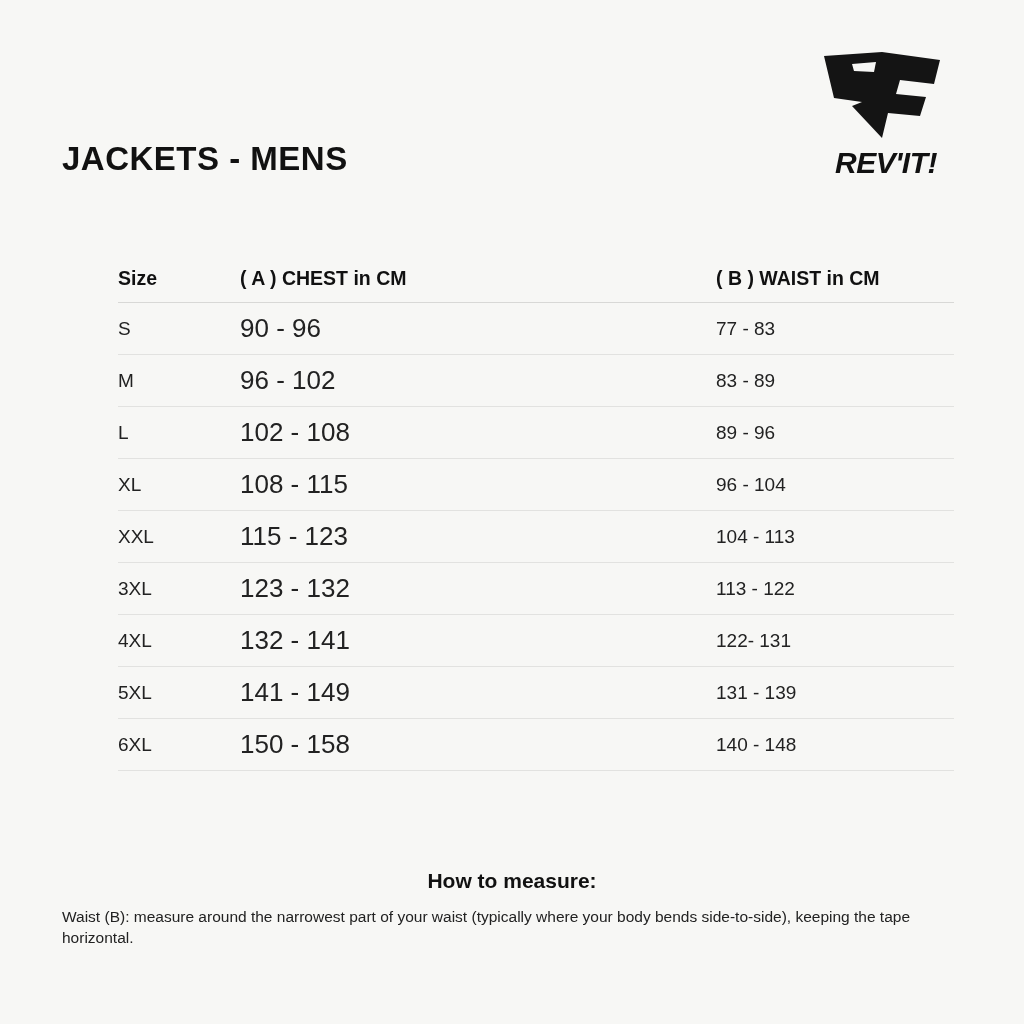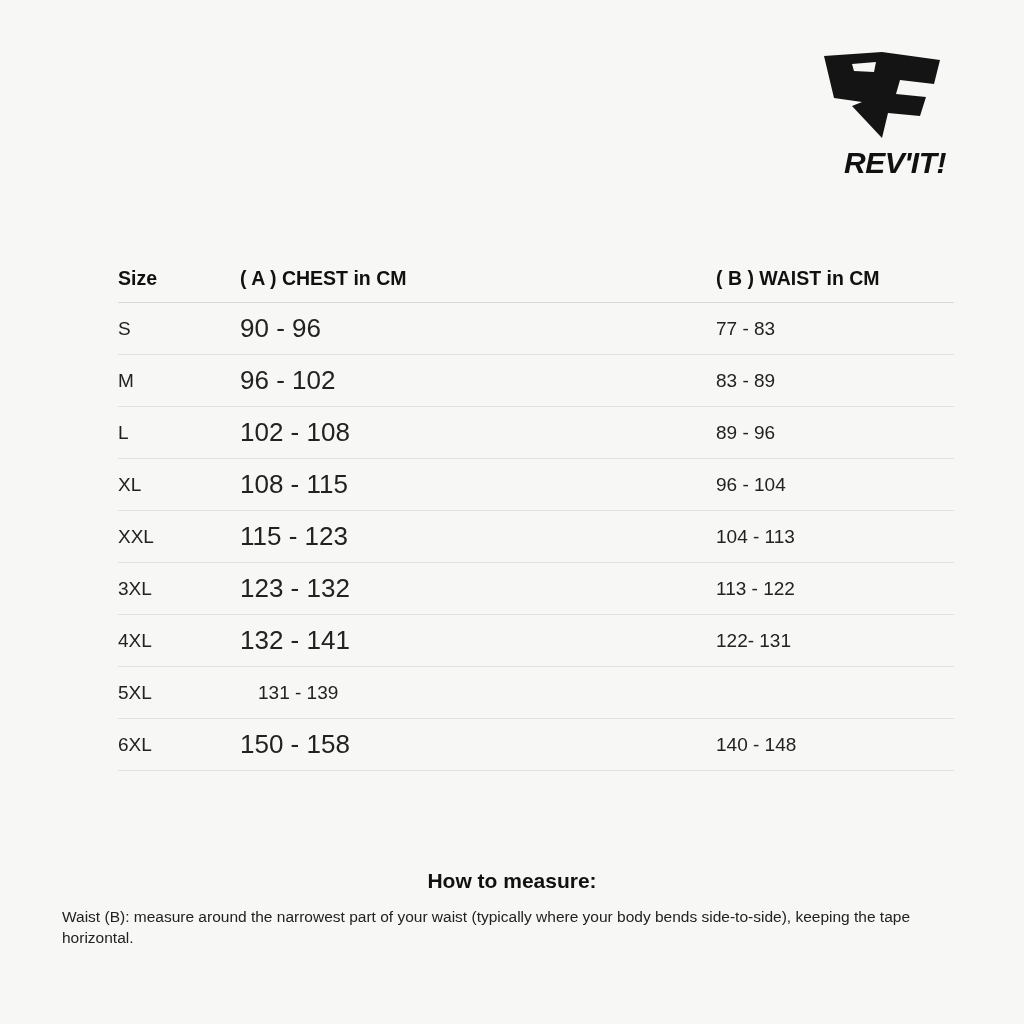--- a/index.html
+++ b/index.html
@@ -34,21 +34,21 @@
   .logo-mark {
     position: absolute;
     top: 0;
     left: 28px;
     width: 120px;
     height: 90px;
   }
   .logo-text {
     position: absolute;
     top: 96px;
-    left: 16px;
+    left: 7px;
     width: 170px;
     text-align: center;
     font-weight: bold;
     font-style: italic;
     font-size: 30px;
     letter-spacing: -0.5px;
     color: #111;
     font-family: "Liberation Sans", sans-serif;
   }
 
@@ -140,20 +140,21 @@
     <div class="logo-mark">
       <svg viewBox="0 0 120 90" width="120" height="90" aria-hidden="true">
         <path d="M2,6 L60,2 L118,10 L112,34 L78,30 L74,44 L104,47 L98,66 L66,63 L60,88 L30,56 L40,52 L12,48 Z" fill="#141414"></path>
         <path d="M30,14 L54,12 L52,22 L32,21 Z" fill="#f7f7f5"></path>
         <path d="M60,70 L70,50 L84,52 L62,84 Z" fill="#f7f7f5" opacity="0"></path>
       </svg>
     </div>
     <div class="logo-text">REV'IT!</div>
   </div>
 
+  <div class="title">JACKETS - MENS</div>
 
   <div class="table">
 
     <div class="row header">
       <div class="c-size">Size</div>
       <div class="c-chest">( A ) CHEST in CM</div>
       <div class="c-waist">( B ) WAIST in CM</div>
     </div>
 
     <div class="row">
@@ -193,20 +194,21 @@
     </div>
 
     <div class="row">
       <div class="c-size">4XL</div>
       <div class="c-chest">132 - 141</div>
       <div class="c-waist">122- 131</div>
     </div>
 
     <div class="row">
       <div class="c-size">5XL</div>
+      <div class="c-chest">141 - 149</div>
       <div class="c-waist">131 - 139</div>
     </div>
 
     <div class="row last">
       <div class="c-size">6XL</div>
       <div class="c-chest">150 - 158</div>
       <div class="c-waist">140 - 148</div>
     </div>
 
   </div>

